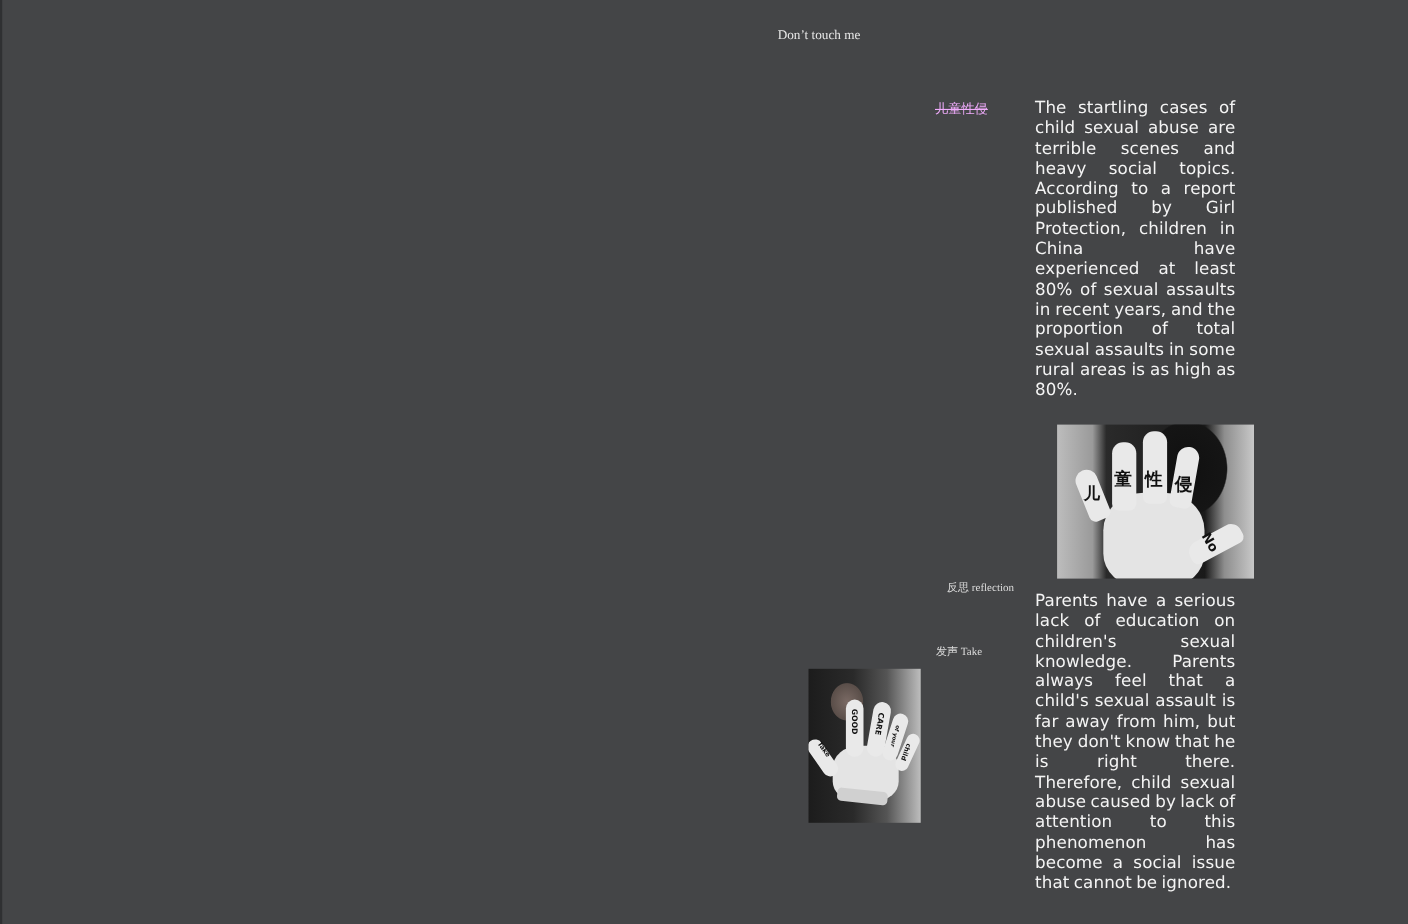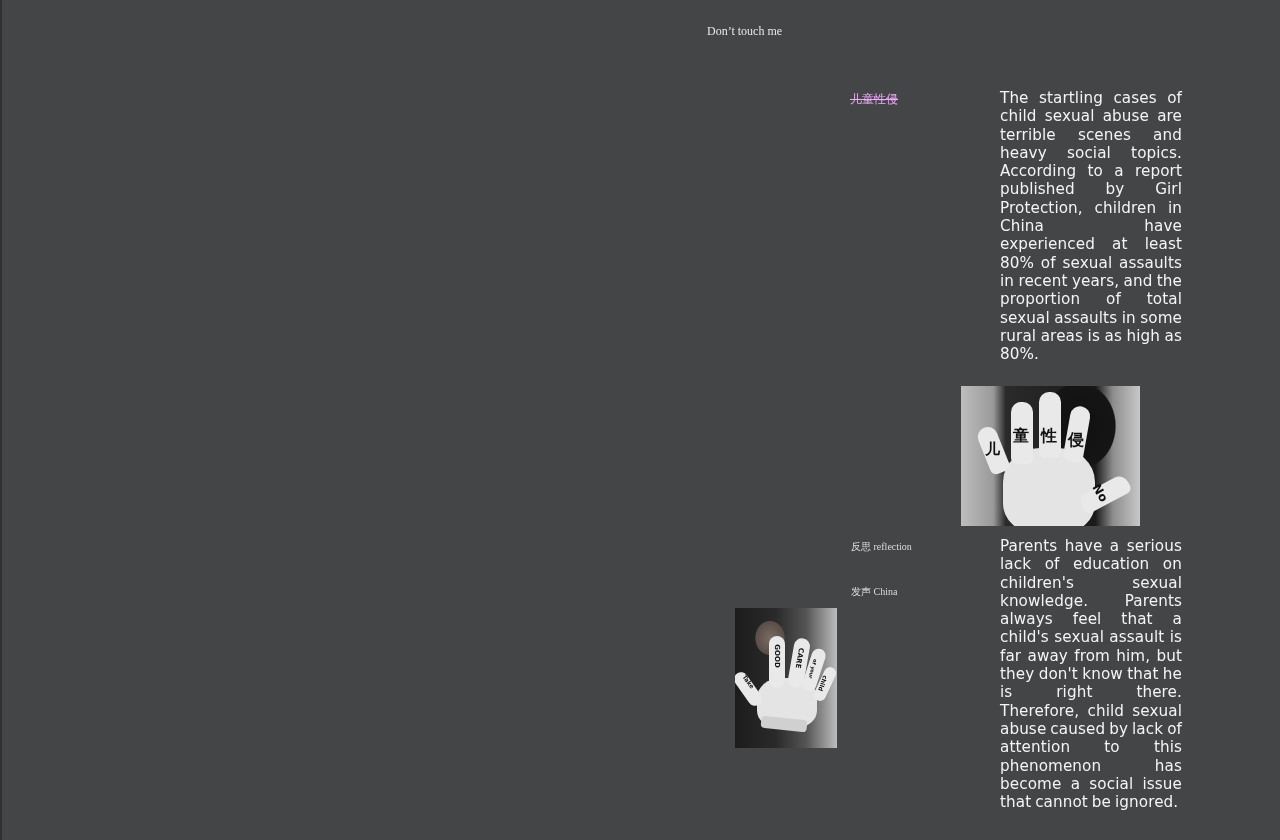--- a/index.html
+++ b/index.html
@@ -43,26 +43,26 @@
       white-space: nowrap;
     }
     .nav-label {
       position: absolute;
       left: 851px;
       font-family: "Liberation Serif", "DejaVu Serif", serif;
       font-size: 10px;
       color: #dcdcdc;
       white-space: nowrap;
     }
-    .nav-label.reflection { top: 540px; }
+    .nav-label.reflection { top: 527px; margin-left: 10px; }
     .nav-label.voice { top: 585px; }
 
     .body-text {
       position: absolute;
-      left: 1000px;
+      left: 941px;
       width: 182px;
       font-family: "DejaVu Sans", "Liberation Sans", sans-serif;
       font-size: 15.2px;
       line-height: 18.3px;
       text-align: justify;
       text-align-last: left;
       color: #f4f4f4;
       letter-spacing: 0.1px;
       word-spacing: -1px;
     }
@@ -110,21 +110,21 @@
 </head>
 <body>
 
 <div class="left-edge"></div>
 
 <div class="page-title">Don’t touch me</div>
 
 <div class="cn-label">儿童性侵</div>
 
 <div class="nav-label reflection">反思 reflection</div>
-<div class="nav-label voice">发声 China</div>
+<div class="nav-label voice">发声 Take</div>
 
 <div class="body-text p1">The startling cases of child sexual abuse are terrible scenes and heavy social topics. According to a report published by Girl Protection, children in China have experienced at least 80% of sexual assaults in recent years, and the proportion of total sexual assaults in some rural areas is as high as 80%.</div>
 
 <div class="photo main">
   <div class="glove-palm" style="left:42px; top:62px; width:92px; height:85px;"></div>
   <div class="finger" style="left:22px; top:40px; width:20px; height:48px; transform:rotate(-22deg);"></div>
   <div class="finger" style="left:50px; top:16px; width:22px; height:62px;"></div>
   <div class="finger" style="left:78px; top:6px; width:22px; height:66px;"></div>
   <div class="finger" style="left:106px; top:20px; width:20px; height:56px; transform:rotate(10deg);"></div>
   <div class="finger" style="left:118px; top:98px; width:52px; height:20px; transform:rotate(-28deg);"></div>

